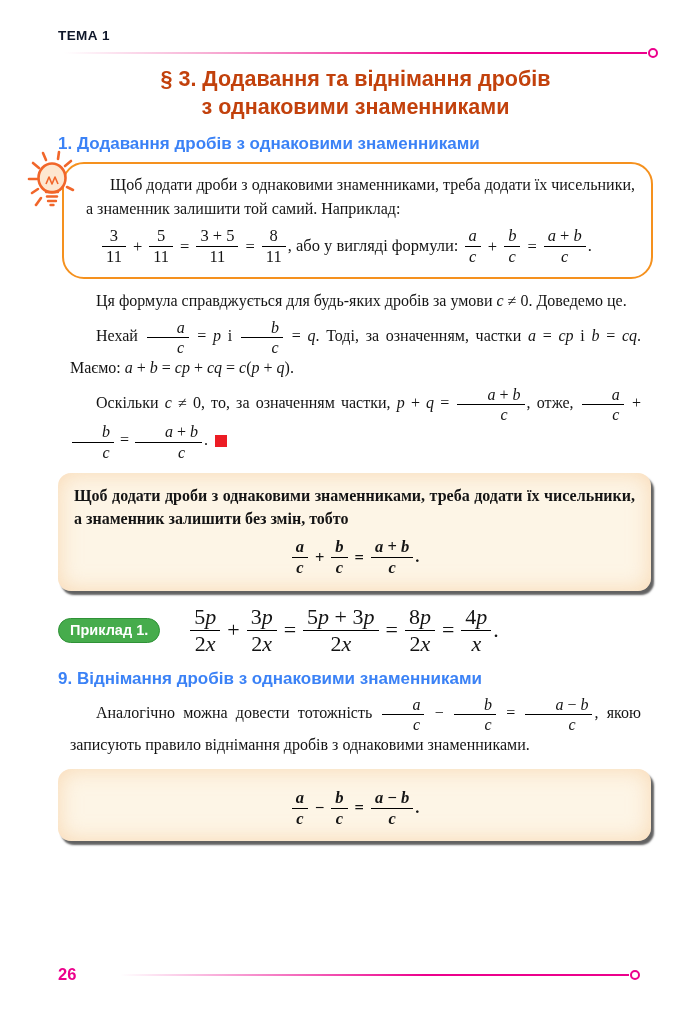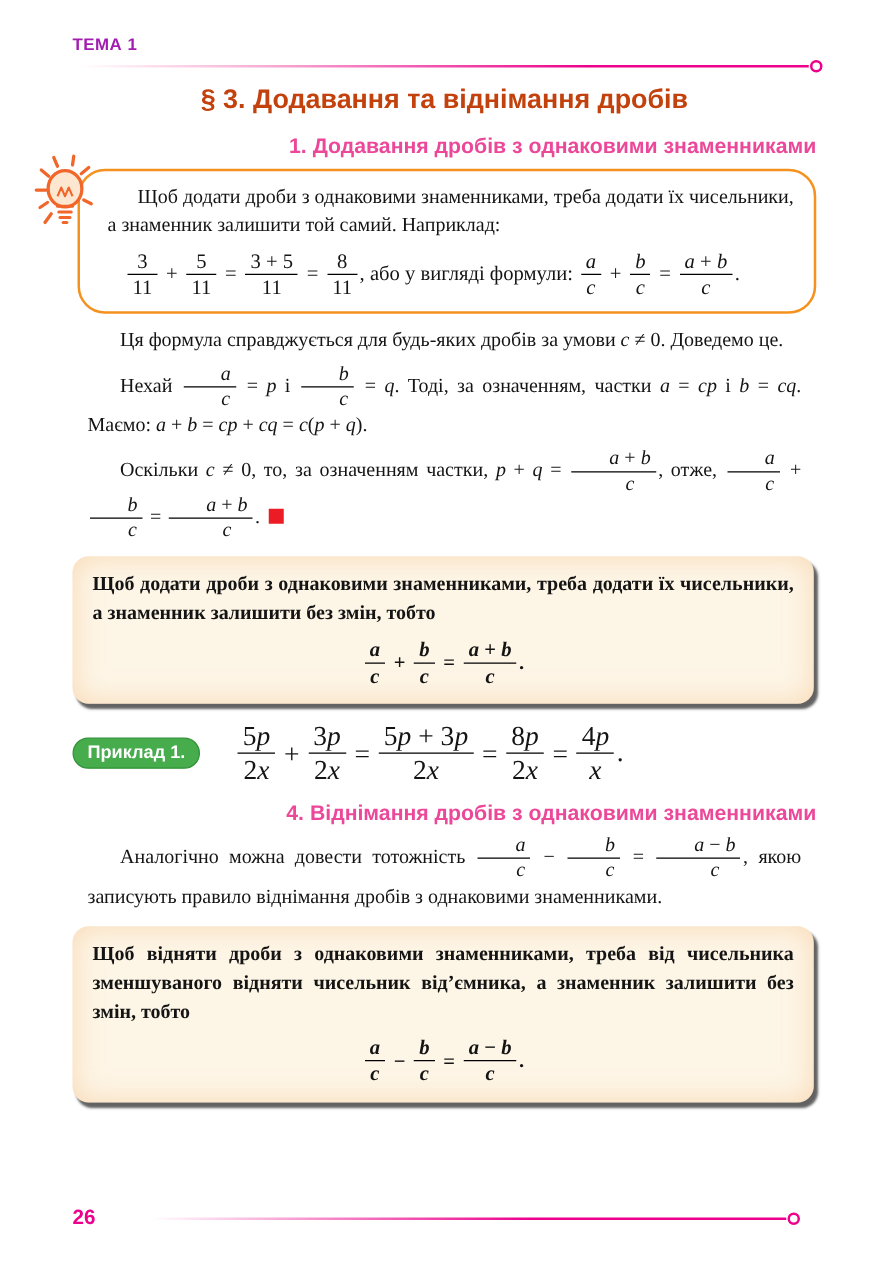--- a/index.html
+++ b/index.html
@@ -2,30 +2,30 @@
 <html><head>
 <meta charset="utf-8">
 <style>
   html,body{margin:0;padding:0;background:#ffffff;}
   .page{
     position:relative;width:695px;height:1030px;box-sizing:border-box;
     padding:28px 42px 0 58px;overflow:hidden;background:#fff;
     font-family:"Liberation Serif",serif;font-size:16px;color:#141414;
   }
   
-  .theme-label{color:#a21caf;font-family:"Liberation Sans",sans-serif;
+  .theme-label{color:#0f172a;font-family:"Liberation Sans",sans-serif;
     font-weight:bold;font-size:13.5px;letter-spacing:.4px;}
   .top-rule{position:relative;height:2px;margin:9px 6px 0 6px;
     background:linear-gradient(to right,#ffffff,#f7aed4 25%,#ec008c 70%);}
   .rule-dot{position:absolute;right:-11px;top:-4px;width:6px;height:6px;
     border:2px solid #ec008c;border-radius:50%;background:#fff;}
   .doc-title{margin-top:12px;text-align:center;color:#c2410c;
     font-family:"Liberation Sans",sans-serif;font-weight:bold;
     font-size:21.5px;line-height:1.28;}
-  .section-heading{margin:13px 0 7px;text-align:right;color:#ec4899;
+  .section-heading{margin:13px 0 7px;text-align:left;color:#3b82f6;
     font-family:"Liberation Sans",sans-serif;font-weight:bold;font-size:17px;}
   
   .tip-box{position:relative;border:2.5px solid #f5911e;border-radius:22px;
     padding:9px 16px 11px 22px;margin:8px 0 10px 4px;background:#fff;}
   .bulb{position:absolute;left:-40px;top:-14px;}
   .tip-text{text-align:justify;text-indent:24px;line-height:1.48;}
   
   .para{text-align:justify;text-indent:26px;margin:6px 12px;line-height:1.48;}
   .cy-italic{font-style:italic;}
   
@@ -63,20 +63,21 @@
 
 <div class="page">
 
   <div>
     <div class="theme-label">ТЕМА 1</div>
     <div class="top-rule">
       <span class="rule-dot"></span>
     </div>
     <div class="doc-title">
       <div>§ 3. Додавання та віднімання дробів</div>
+      <div>з однаковими знаменниками</div>
     </div>
   </div>
 
   <div class="section-heading">1. Додавання дробів з однаковими знаменниками</div>
 
   <div class="tip-box">
     <span class="bulb">
       <svg width="56" height="66" viewBox="0 0 56 66">
         <g stroke="#f1662a" stroke-width="2.6" stroke-linecap="round" fill="none">
           <line x1="5" y1="29" x2="13" y2="29"></line>
@@ -109,26 +110,25 @@
   <div class="rule-box">
     <div class="rule-text">Щоб додати дроби з однаковими знаменниками, треба додати їх чисельники, а знаменник залишити без змін, тобто</div>
     <div class="formula-line formula-center"><span class="frac"><span class="num"><i>a</i></span><span class="den"><i>c</i></span></span><span class="op">+</span><span class="frac"><span class="num"><i>b</i></span><span class="den"><i>c</i></span></span><span class="op">=</span><span class="frac"><span class="num"><i>a</i> + <i>b</i></span><span class="den"><i>c</i></span></span><span class="mtext">.</span></div>
   </div>
 
   <div class="example-row">
     <span class="example-label">Приклад 1.</span>
     <span class="example-formula formula-line" style="margin-top:0;padding-left:0;"><span class="frac"><span class="num">5<i>p</i></span><span class="den">2<i>x</i></span></span><span class="op">+</span><span class="frac"><span class="num">3<i>p</i></span><span class="den">2<i>x</i></span></span><span class="op">=</span><span class="frac"><span class="num">5<i>p</i> + 3<i>p</i></span><span class="den">2<i>x</i></span></span><span class="op">=</span><span class="frac"><span class="num">8<i>p</i></span><span class="den">2<i>x</i></span></span><span class="op">=</span><span class="frac"><span class="num">4<i>p</i></span><span class="den"><i>x</i></span></span><span class="mtext">.</span></span>
   </div>
 
-  <div class="section-heading">4. Віднімання дробів з однаковими знаменниками</div>
+  <div class="section-heading">9. Віднімання дробів з однаковими знаменниками</div>
 
   <p class="para"><span class="mtext">Аналогічно можна довести тотожність </span><span class="frac"><span class="num"><i>a</i></span><span class="den"><i>c</i></span></span><span class="mtext"> − </span><span class="frac"><span class="num"><i>b</i></span><span class="den"><i>c</i></span></span><span class="mtext"> = </span><span class="frac"><span class="num"><i>a</i> − <i>b</i></span><span class="den"><i>c</i></span></span><span class="mtext">, якою записують правило віднімання дробів з однаковими знаменниками.</span></p>
 
   <div class="rule-box">
-    <div class="rule-text">Щоб відняти дроби з однаковими знаменниками, треба від чисельника зменшуваного відняти чисельник від’ємника, а знаменник залишити без змін, тобто</div>
     <div class="formula-line formula-center"><span class="frac"><span class="num"><i>a</i></span><span class="den"><i>c</i></span></span><span class="op">−</span><span class="frac"><span class="num"><i>b</i></span><span class="den"><i>c</i></span></span><span class="op">=</span><span class="frac"><span class="num"><i>a</i> − <i>b</i></span><span class="den"><i>c</i></span></span><span class="mtext">.</span></div>
   </div>
 
   <div class="footer">
     <span class="page-number">26</span>
     <span class="bottom-rule">
       <span class="rule-dot"></span>
     </span>
   </div>
 

